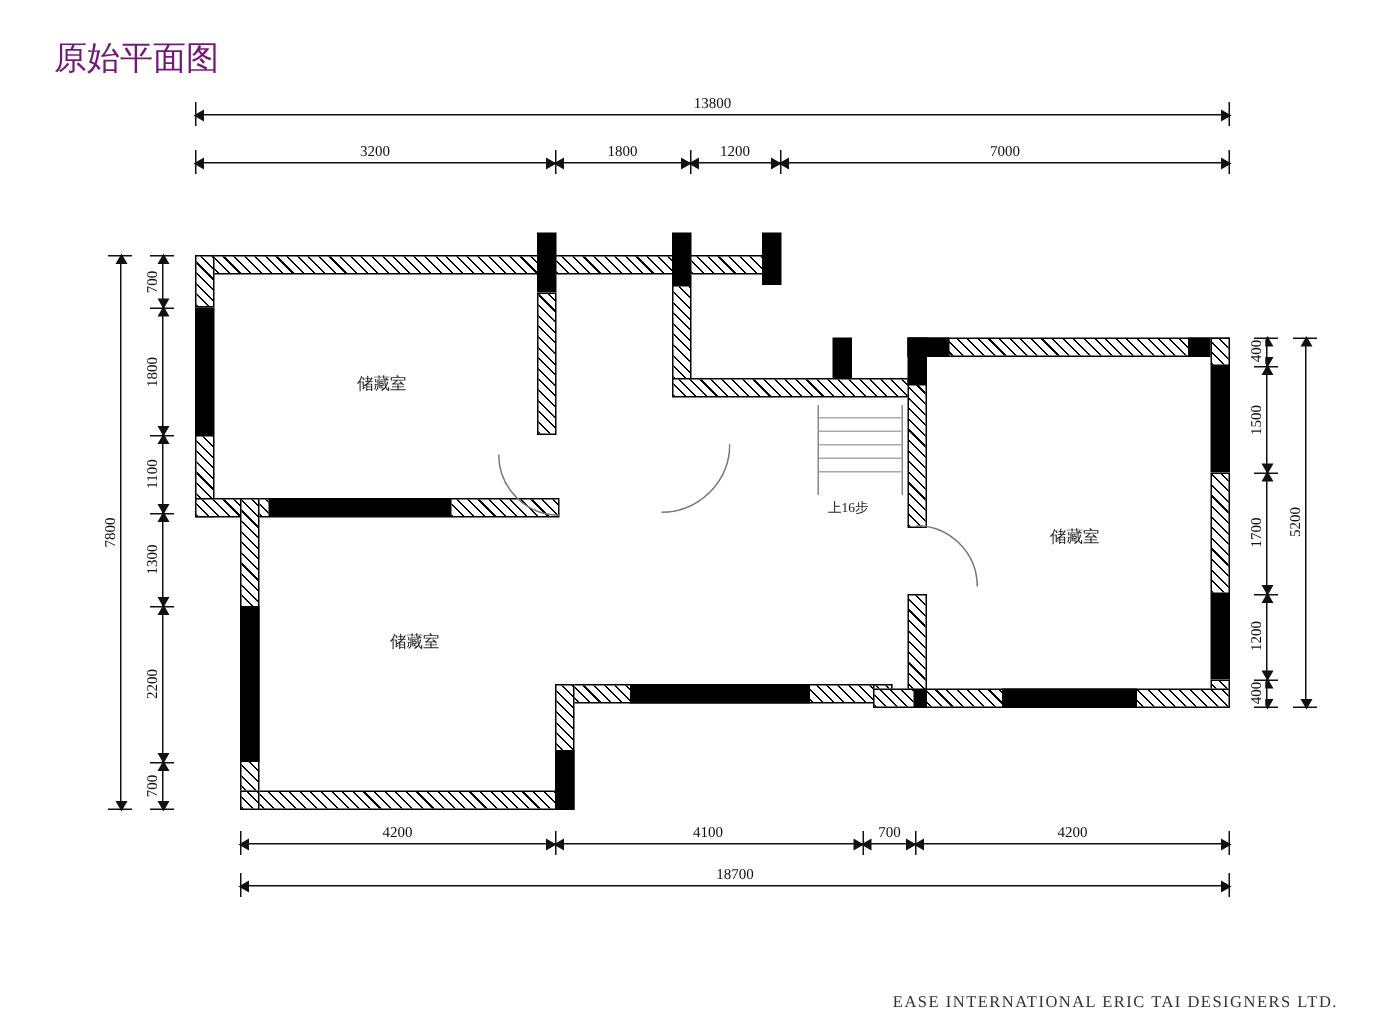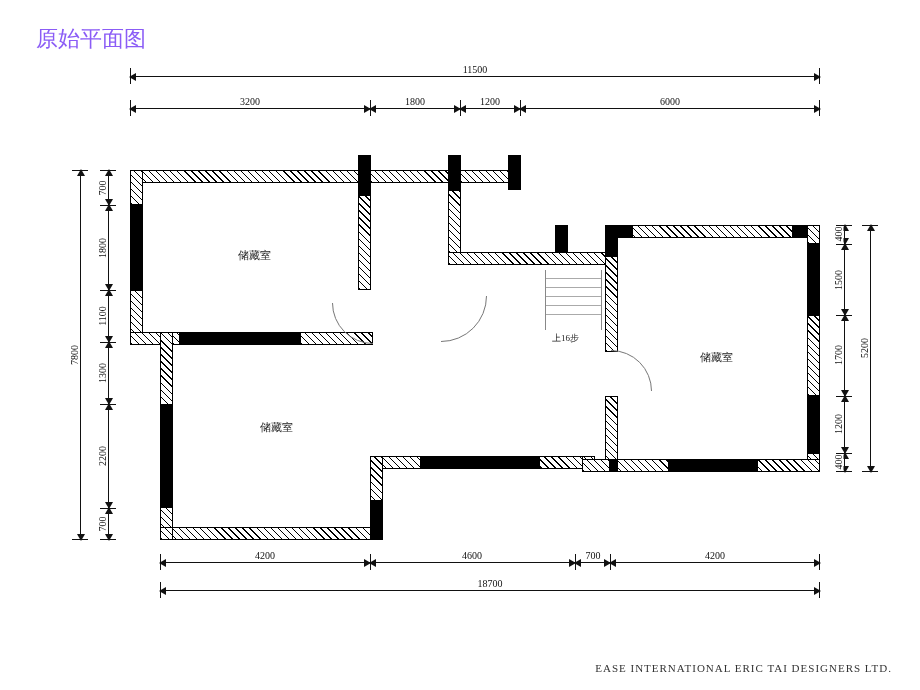--- a/index.html
+++ b/index.html
@@ -1,16 +1,16 @@
 <!DOCTYPE html>
 <html><head>
 <meta charset="utf-8">
 <style>
   html,body{margin:0;padding:0;width:920px;height:690px;background:#fff;font-family:"SimSun","Songti SC",serif;color:#000;position:relative}
-  .title{position:absolute;font-size:22px;font-weight:500;color:#8b5cf6}
+  .title{position:absolute;font-size:22px;font-weight:500;color:#701a75}
   .footer{position:absolute;font-family:Georgia,"Times New Roman",serif;font-size:11px;letter-spacing:1px;color:#333}
   .dim-h{position:absolute;height:1px;background:#111}
   .dim-h::before,.dim-h::after{content:"";position:absolute;top:-3px;width:0;height:0;border-top:4px solid transparent;border-bottom:4px solid transparent}
   .dim-h::before{left:-1px;border-right:7px solid #111}
   .dim-h::after{right:-1px;border-left:7px solid #111}
   .dim-v{position:absolute;width:1px;background:#111}
   .dim-v::before,.dim-v::after{content:"";position:absolute;left:-3px;width:0;height:0;border-left:4px solid transparent;border-right:4px solid transparent}
   .dim-v::before{top:-1px;border-bottom:7px solid #111}
   .dim-v::after{bottom:-1px;border-top:7px solid #111}
   .dimtxt{position:absolute;font-size:10px;color:#111;background:#fff;padding:0 2px}
@@ -23,42 +23,42 @@
   .hatch{position:absolute;background:#fff;background-image:repeating-linear-gradient(45deg,#000 0,#000 1px,#fff 1px,#fff 5px);border:1px solid #000;box-sizing:border-box}
   .solidwall{position:absolute;background:#000}
   .arc{position:absolute;border:1px solid #777;border-radius:50%}
 </style>
 </head>
 <body>
 
 <div class="title" style="left:36px;top:24px">原始平面图</div>
 
 <div class="dim-h" style="left:130px;top:76px;width:690px"></div>
-<div class="dimtxt h" style="left:475px;top:76px">11500</div>
+<div class="dimtxt h" style="left:475px;top:76px">13800</div>
 <div class="tick vt" style="left:130px;top:68px"></div>
 <div class="tick vt" style="left:819px;top:68px"></div>
 
 <div class="dim-h" style="left:130px;top:108px;width:240px"></div>
 <div class="dimtxt h" style="left:250px;top:108px">3200</div>
 <div class="dim-h" style="left:370px;top:108px;width:90px"></div>
 <div class="dimtxt h" style="left:415px;top:108px">1800</div>
 <div class="dim-h" style="left:460px;top:108px;width:60px"></div>
 <div class="dimtxt h" style="left:490px;top:108px">1200</div>
 <div class="dim-h" style="left:520px;top:108px;width:300px"></div>
-<div class="dimtxt h" style="left:670px;top:108px">6000</div>
+<div class="dimtxt h" style="left:670px;top:108px">7000</div>
 <div class="tick vt" style="left:130px;top:100px"></div>
 <div class="tick vt" style="left:370px;top:100px"></div>
 <div class="tick vt" style="left:460px;top:100px"></div>
 <div class="tick vt" style="left:520px;top:100px"></div>
 <div class="tick vt" style="left:819px;top:100px"></div>
 
 <div class="dim-h" style="left:160px;top:562px;width:210px"></div>
 <div class="dimtxt h" style="left:265px;top:562px">4200</div>
 <div class="dim-h" style="left:370px;top:562px;width:205px"></div>
-<div class="dimtxt h" style="left:472px;top:562px">4600</div>
+<div class="dimtxt h" style="left:472px;top:562px">4100</div>
 <div class="dim-h" style="left:575px;top:562px;width:35px"></div>
 <div class="dimtxt h" style="left:593px;top:562px">700</div>
 <div class="dim-h" style="left:610px;top:562px;width:210px"></div>
 <div class="dimtxt h" style="left:715px;top:562px">4200</div>
 <div class="tick vt" style="left:160px;top:554px"></div>
 <div class="tick vt" style="left:370px;top:554px"></div>
 <div class="tick vt" style="left:575px;top:554px"></div>
 <div class="tick vt" style="left:610px;top:554px"></div>
 <div class="tick vt" style="left:819px;top:554px"></div>
 

